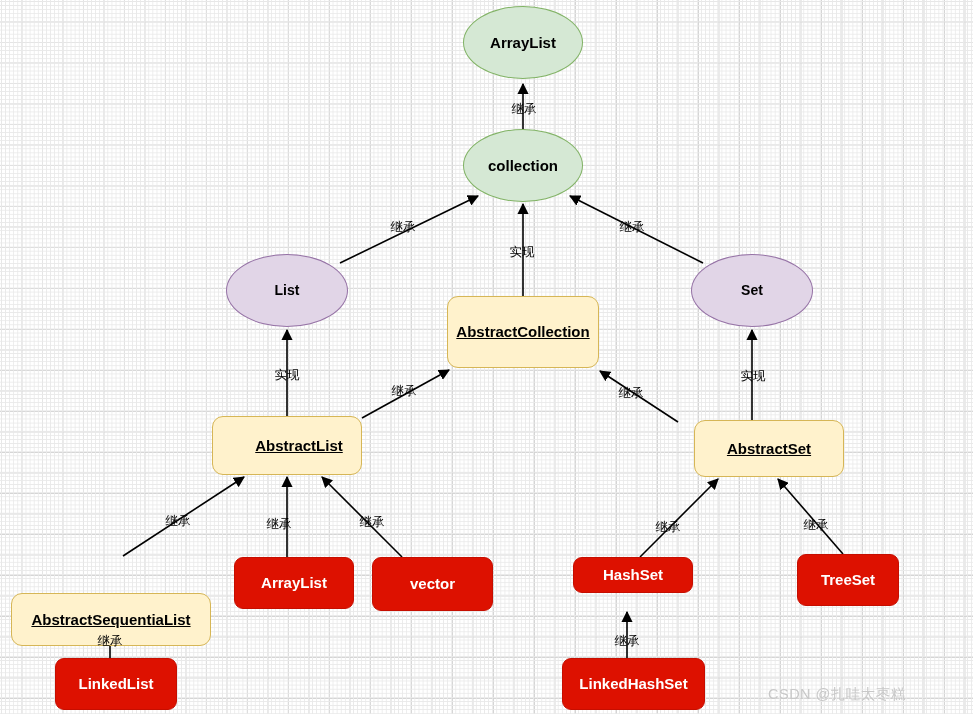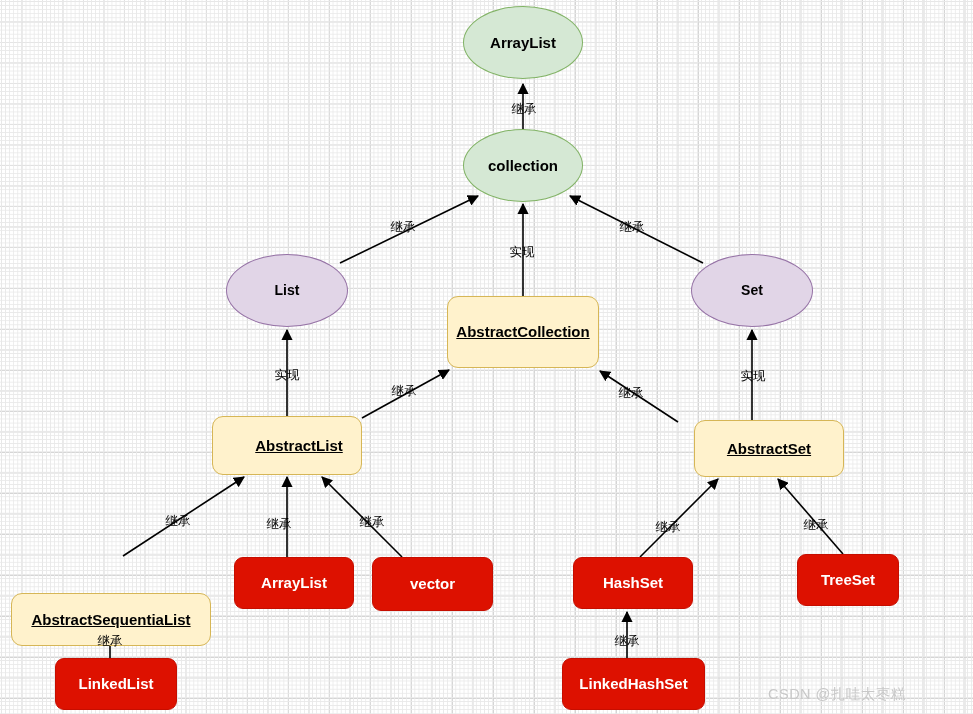--- a/index.html
+++ b/index.html
@@ -163,21 +163,21 @@
       </div>
       <div class="node n-rect-yellow" style="left: 11px; top: 556px; width: 200px; height: 53px; margin-top: 37px;">
         <span class="node-label">AbstractSequentiaList</span>
       </div>
       <div class="node n-rect-red" style="left: 228px; top: 557px; width: 120px; height: 52px;">
         <span class="node-label">ArrayList</span>
       </div>
       <div class="node n-rect-red" style="left: 366px; top: 557px; width: 121px; height: 54px; align-items: center;">
         <span class="node-label">vector</span>
       </div>
-      <div class="node n-rect-red" style="left: 567px; top: 557px; width: 120px; height: 52px; justify-content: center;">
+      <div class="node n-rect-red" style="left: 567px; top: 557px; width: 120px; height: 36px; justify-content: center;">
         <span class="node-label">HashSet</span>
       </div>
       <div class="node n-rect-red" style="left: 791px; top: 554px; width: 102px; height: 52px;">
         <span class="node-label">TreeSet</span>
       </div>
       <div class="node n-rect-red" style="left: 49px; top: 658px; width: 122px; height: 52px;">
         <span class="node-label">LinkedList</span>
       </div>
       <div class="node n-rect-red" style="left: 556px; top: 658px; width: 143px; height: 52px;">
         <span class="node-label">LinkedHashSet</span>

